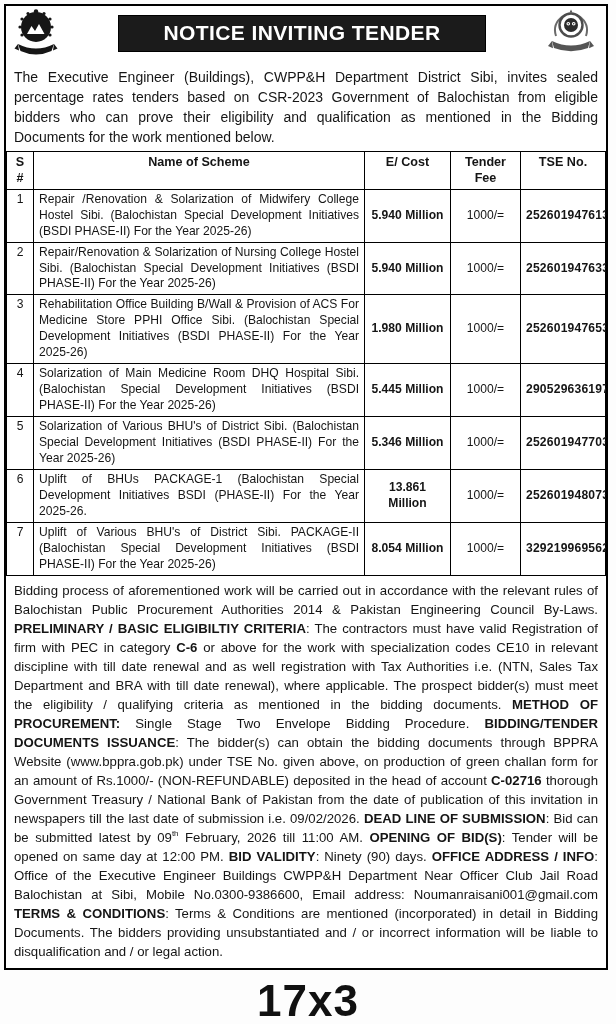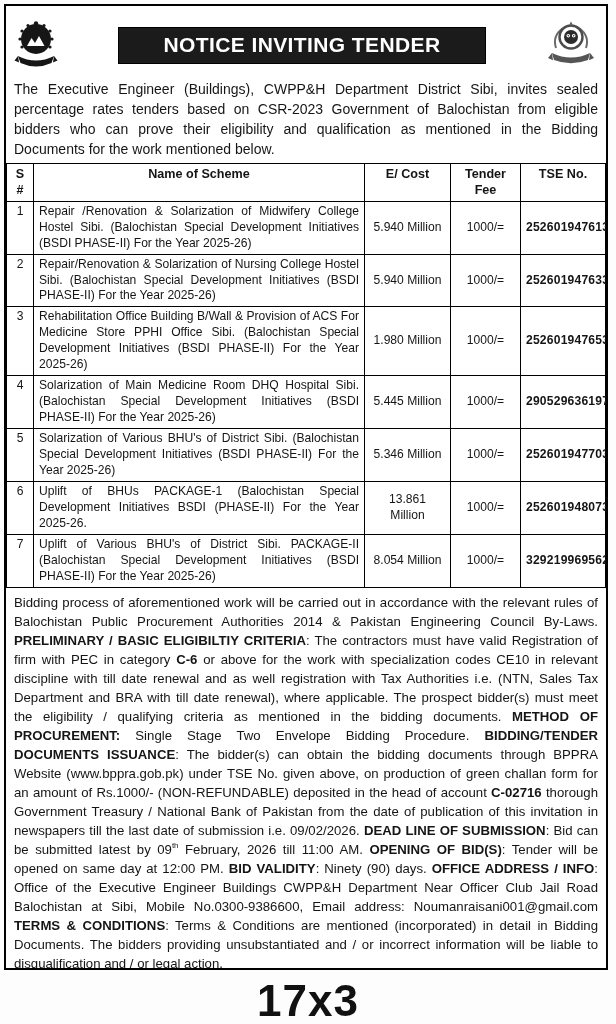--- a/index.html
+++ b/index.html
@@ -7,42 +7,42 @@
     width:616px;height:1024px;background:#fdfdfd;position:relative;
     font-family:"Liberation Sans",sans-serif;color:#151515;
     -webkit-font-smoothing:antialiased;
   }
   .notice{
     position:absolute;left:4px;top:4px;width:604px;height:966px;
     border:2px solid #000;background:#fff;box-sizing:border-box;
     display:flex;flex-direction:column;overflow:hidden;
   }
   
-  .header{display:flex;align-items:center;padding:14px 8px 2px;}
+  .header{display:flex;align-items:center;padding:2px 8px 2px;}
   .logo{flex:0 0 auto;}
   .title-bar{
     flex:1;margin:0 58px 6px 60px;background:#1b1b1b;color:#fff;
     text-align:center;font-weight:bold;font-size:21px;letter-spacing:.4px;
     padding:5px 0 6px;border:1px solid #000;
   }
   
   .intro{
     margin:0;padding:2px 8px 3px;font-size:14px;line-height:1.42;
     text-align:justify;
   }
   .earnest{
     text-align:center;font-weight:bold;font-size:13.4px;padding:1px 0 3px;
   }
   
   table{width:100%;border-collapse:collapse;table-layout:fixed;font-size:12.1px;line-height:1.32;}
   th,td{border:1px solid #000;padding:2px 5px;box-sizing:border-box;}
   th{font-weight:bold;text-align:center;white-space:pre-line;vertical-align:top;font-size:12.6px;}
   td.sn{text-align:center;vertical-align:top;}
   td.scheme{text-align:justify;vertical-align:top;}
-  td.cost{text-align:center;vertical-align:middle;white-space:pre-line;}
+  td.cost{text-align:center;vertical-align:middle;white-space:pre-line;font-weight:bold;}
   td.fee{text-align:center;vertical-align:middle;}
   td.tse{text-align:center;vertical-align:middle;font-weight:bold;letter-spacing:.2px;}
   table{border-left:none;border-right:none;}
   col.c-sn{width:27px;} col.c-scheme{width:331px;} col.c-cost{width:86px;}
   col.c-fee{width:70px;} col.c-tse{width:auto;}
   
   .body-text{
     padding:5px 8px 2px;font-size:13.2px;line-height:1.44;text-align:justify;
   }
   .body-text sup{font-size:60%;margin-top:33px;}

